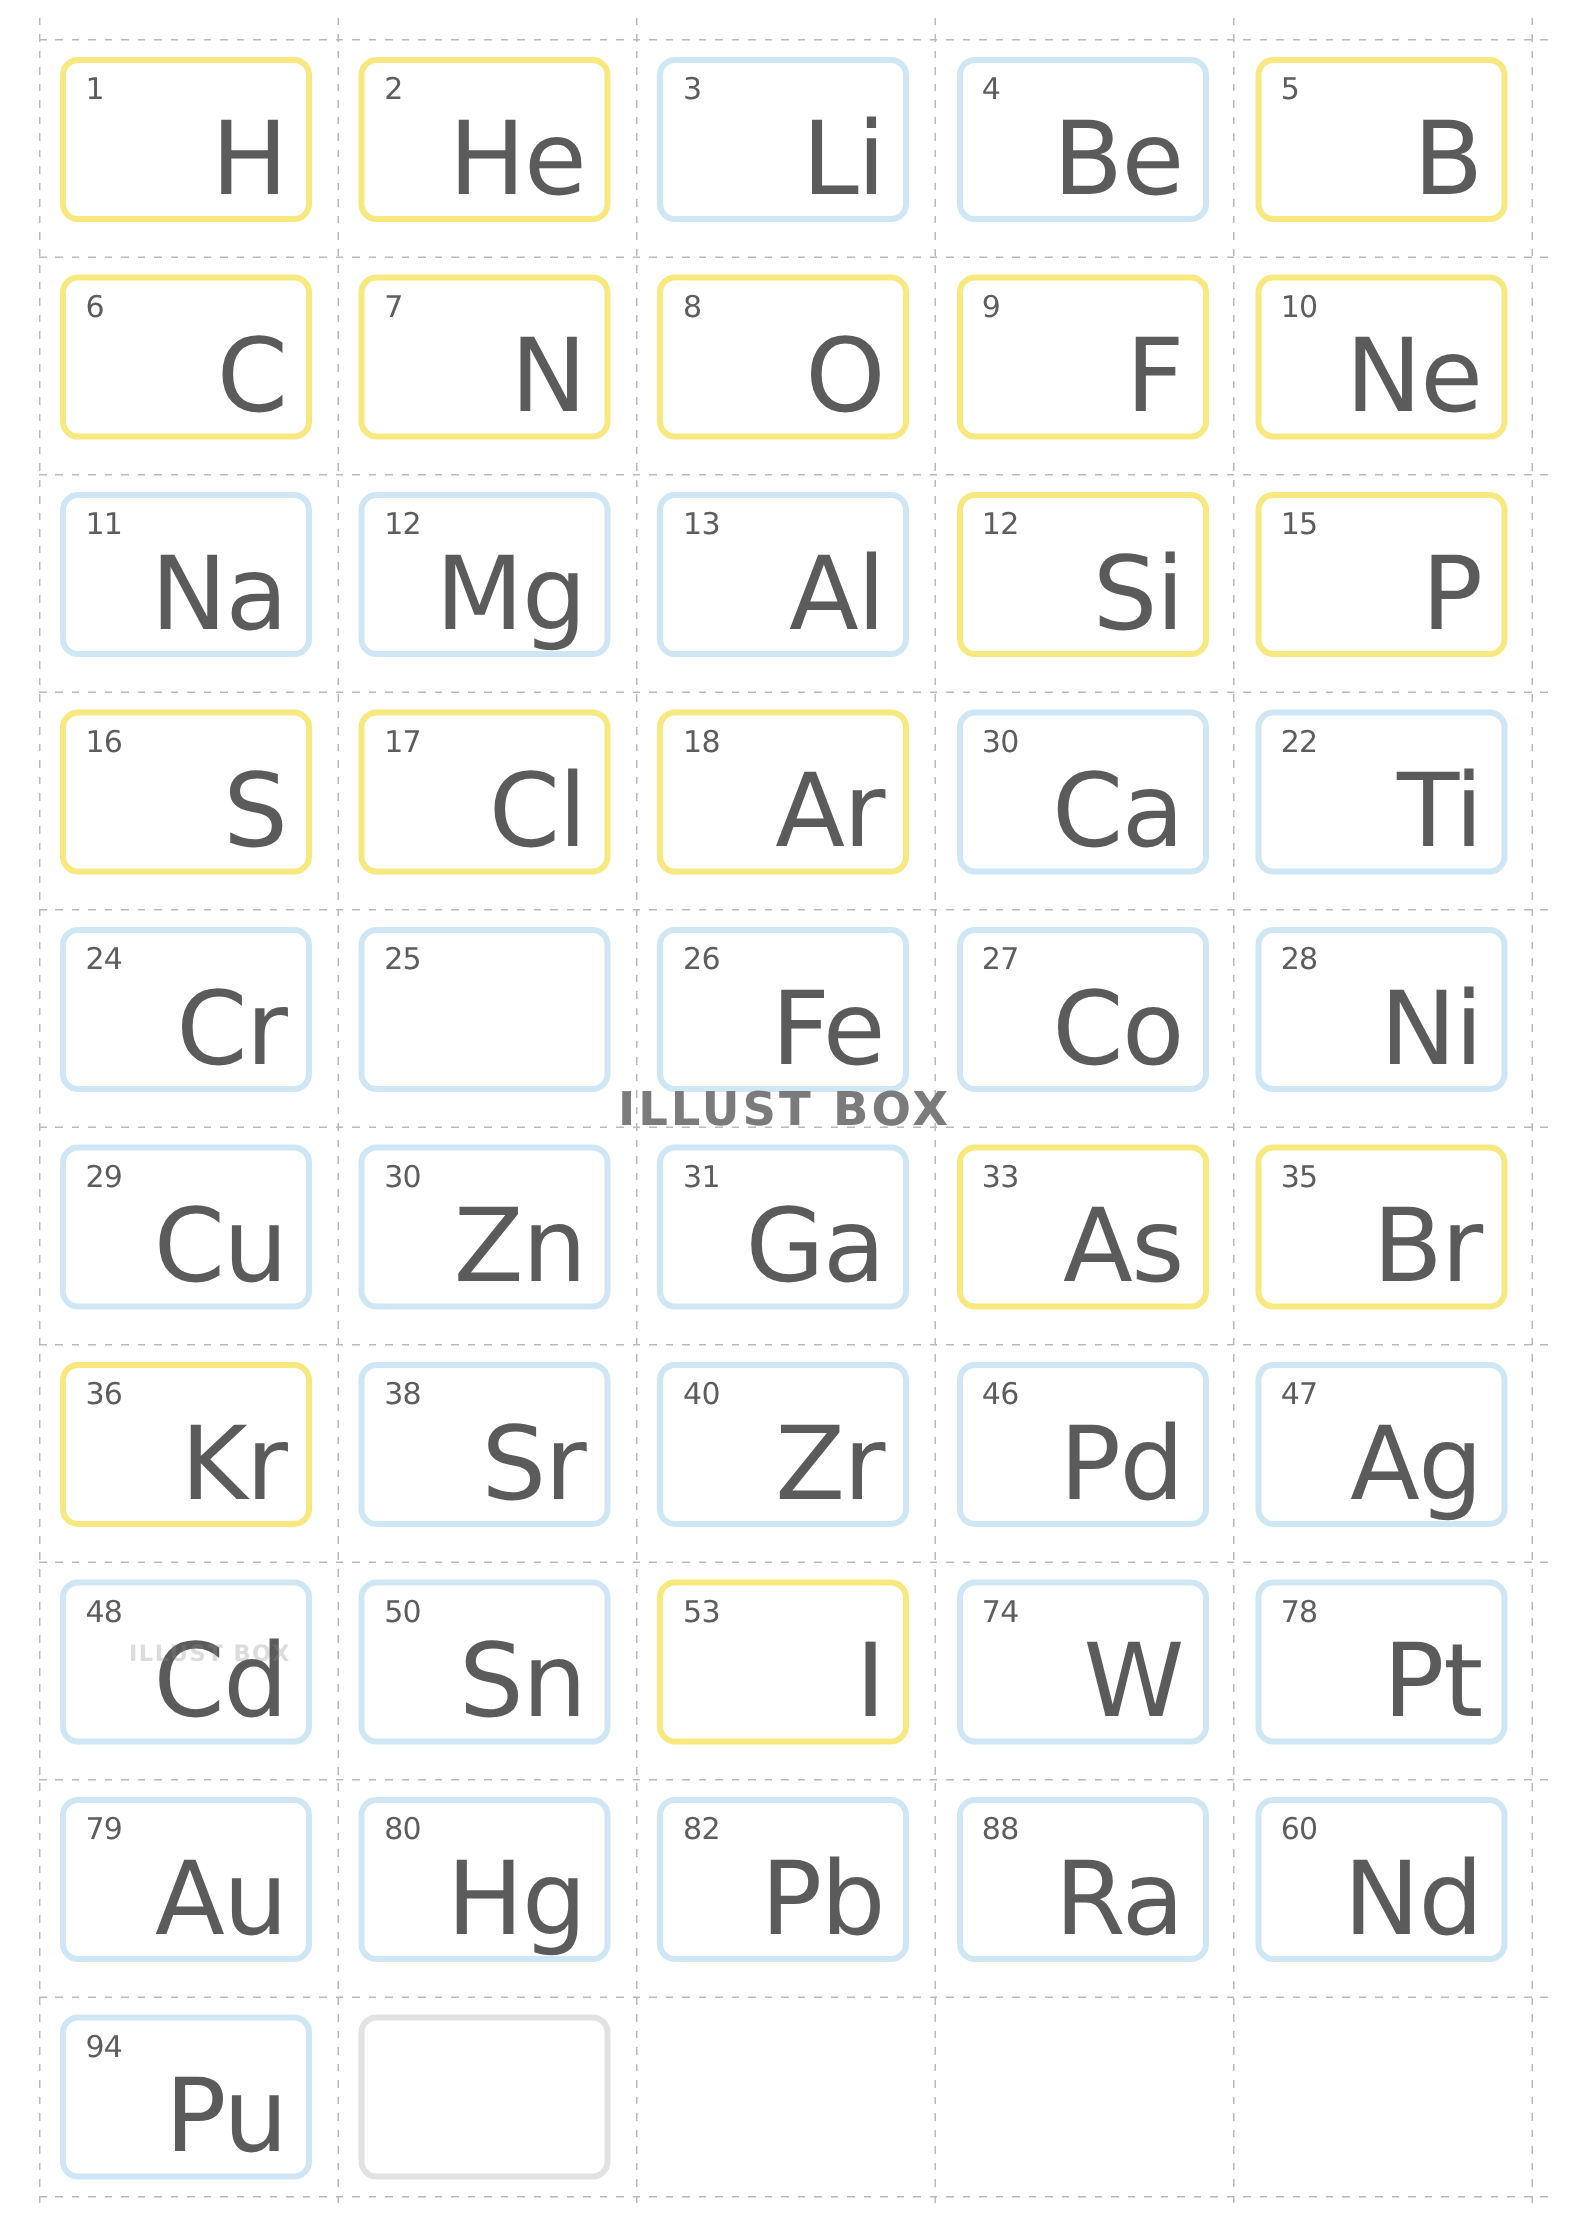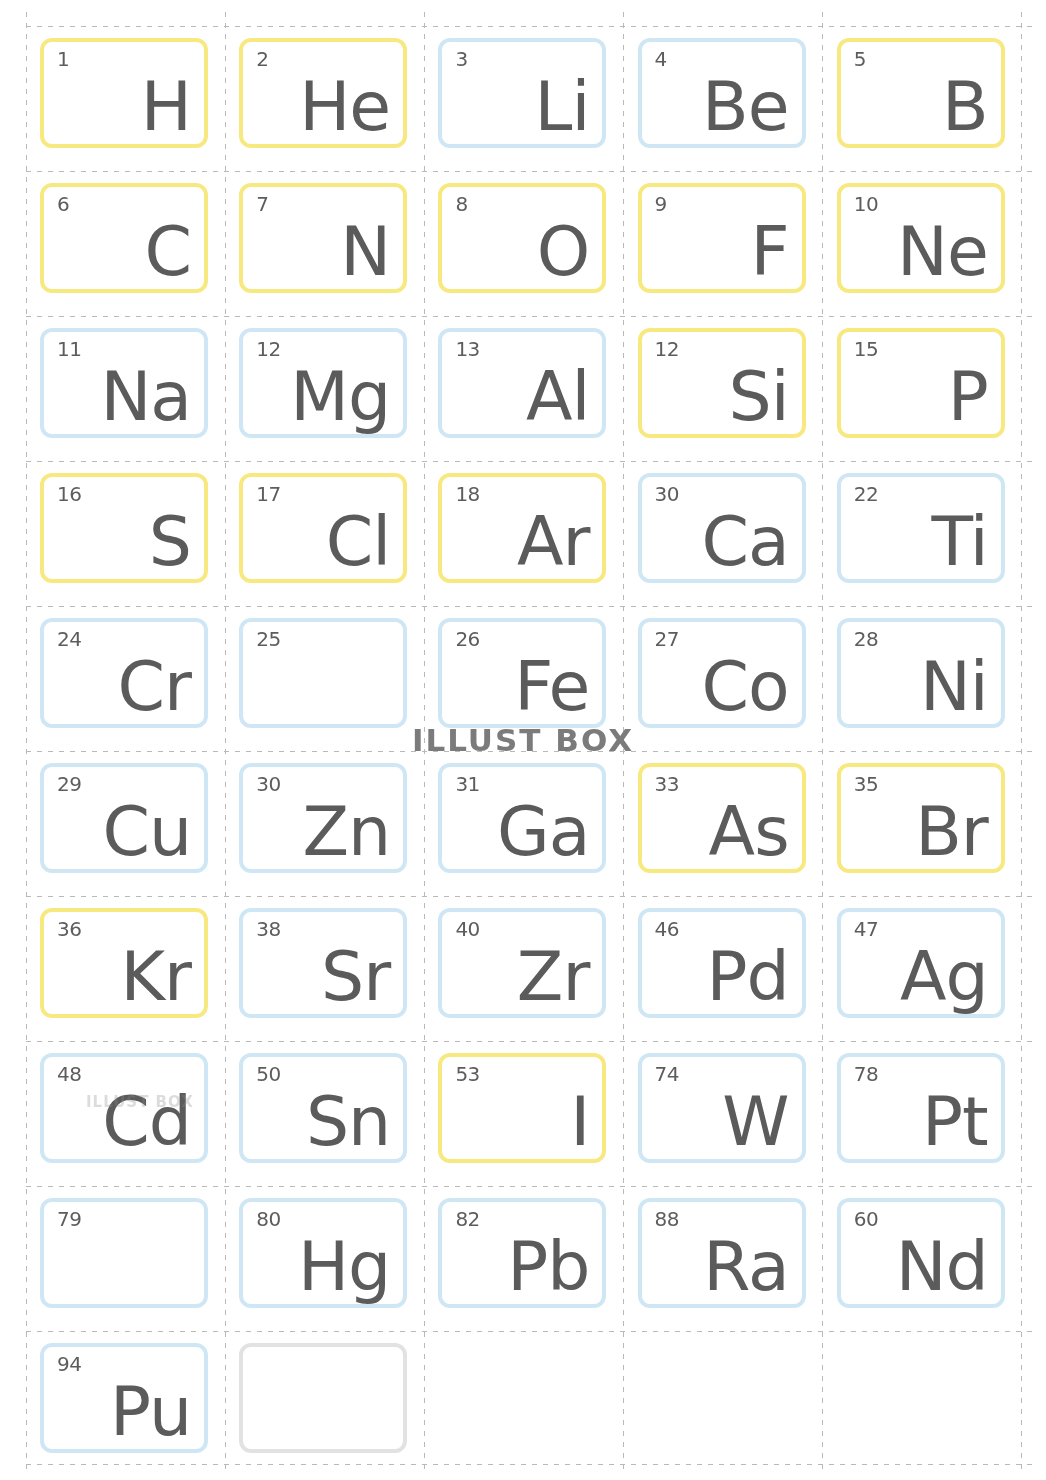--- a/index.html
+++ b/index.html
@@ -383,20 +383,21 @@
       </div>
       <div>
         <div class="card blue">
           <span class="num">78</span>
           <span class="sym">Pt</span>
         </div>
       </div>
       <div>
         <div class="card blue">
           <span class="num">79</span>
+          <span class="sym">Au</span>
         </div>
       </div>
       <div>
         <div class="card blue">
           <span class="num">80</span>
           <span class="sym">Hg</span>
         </div>
       </div>
       <div>
         <div class="card blue">

